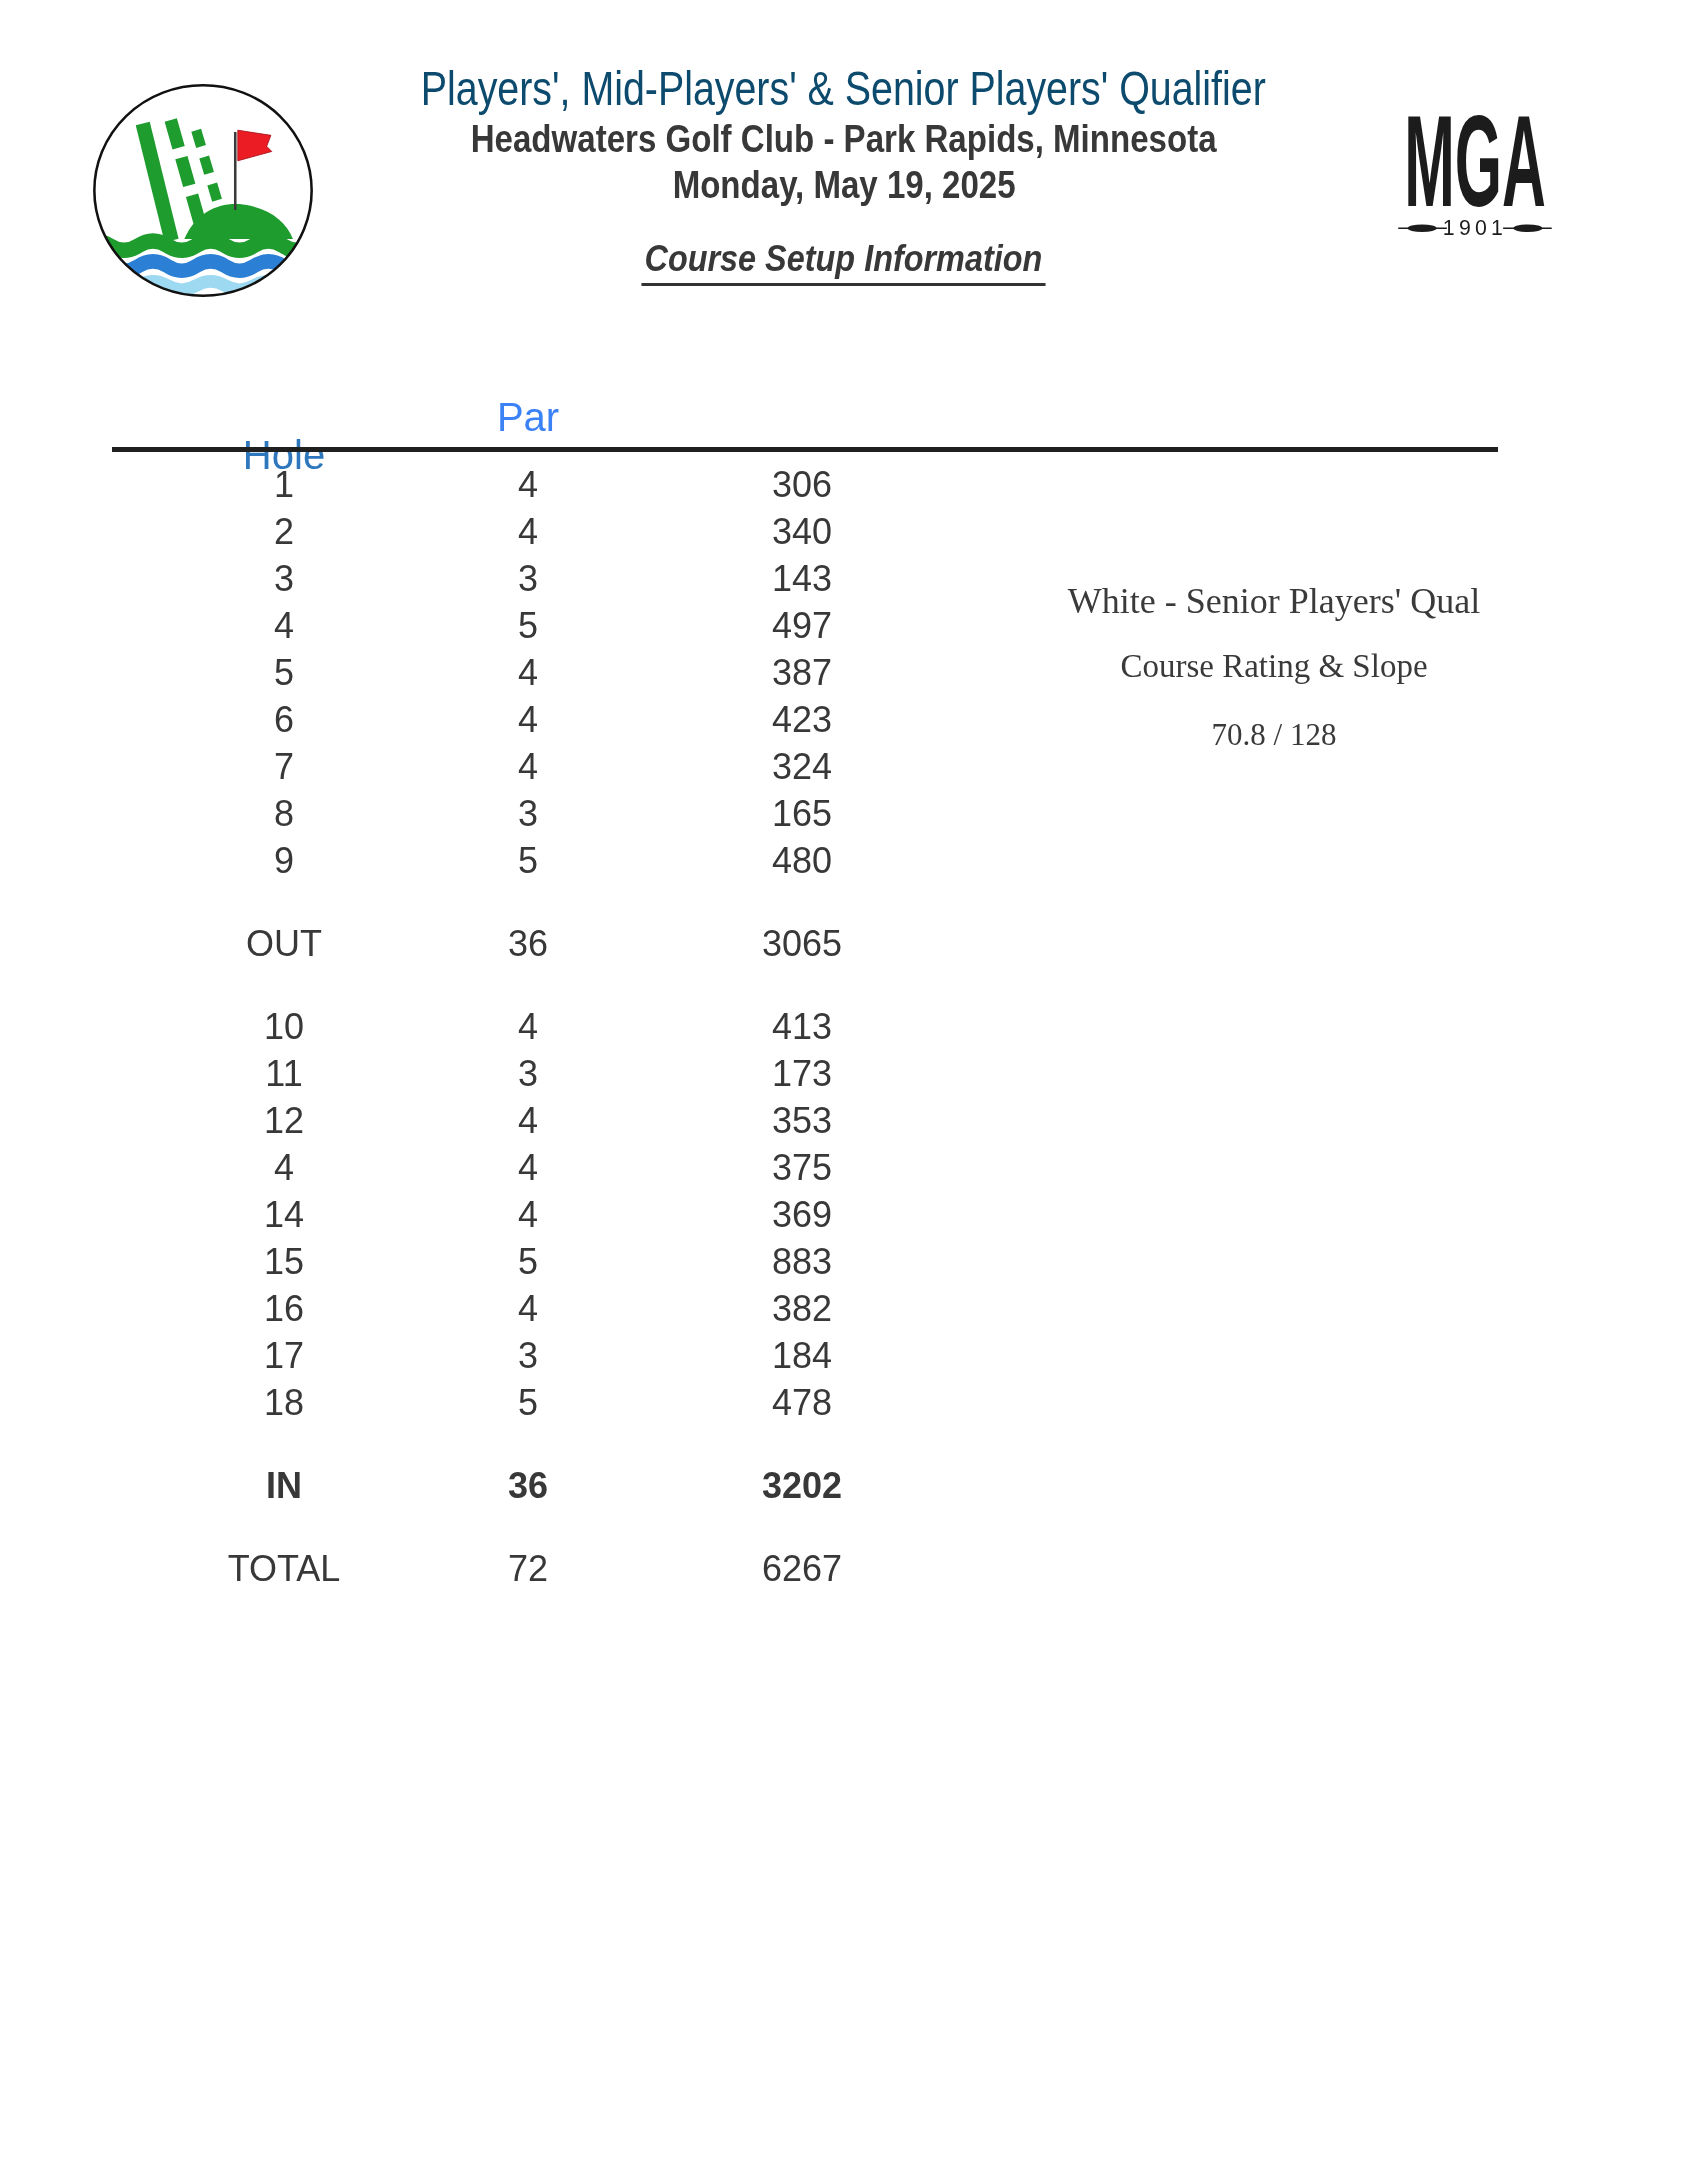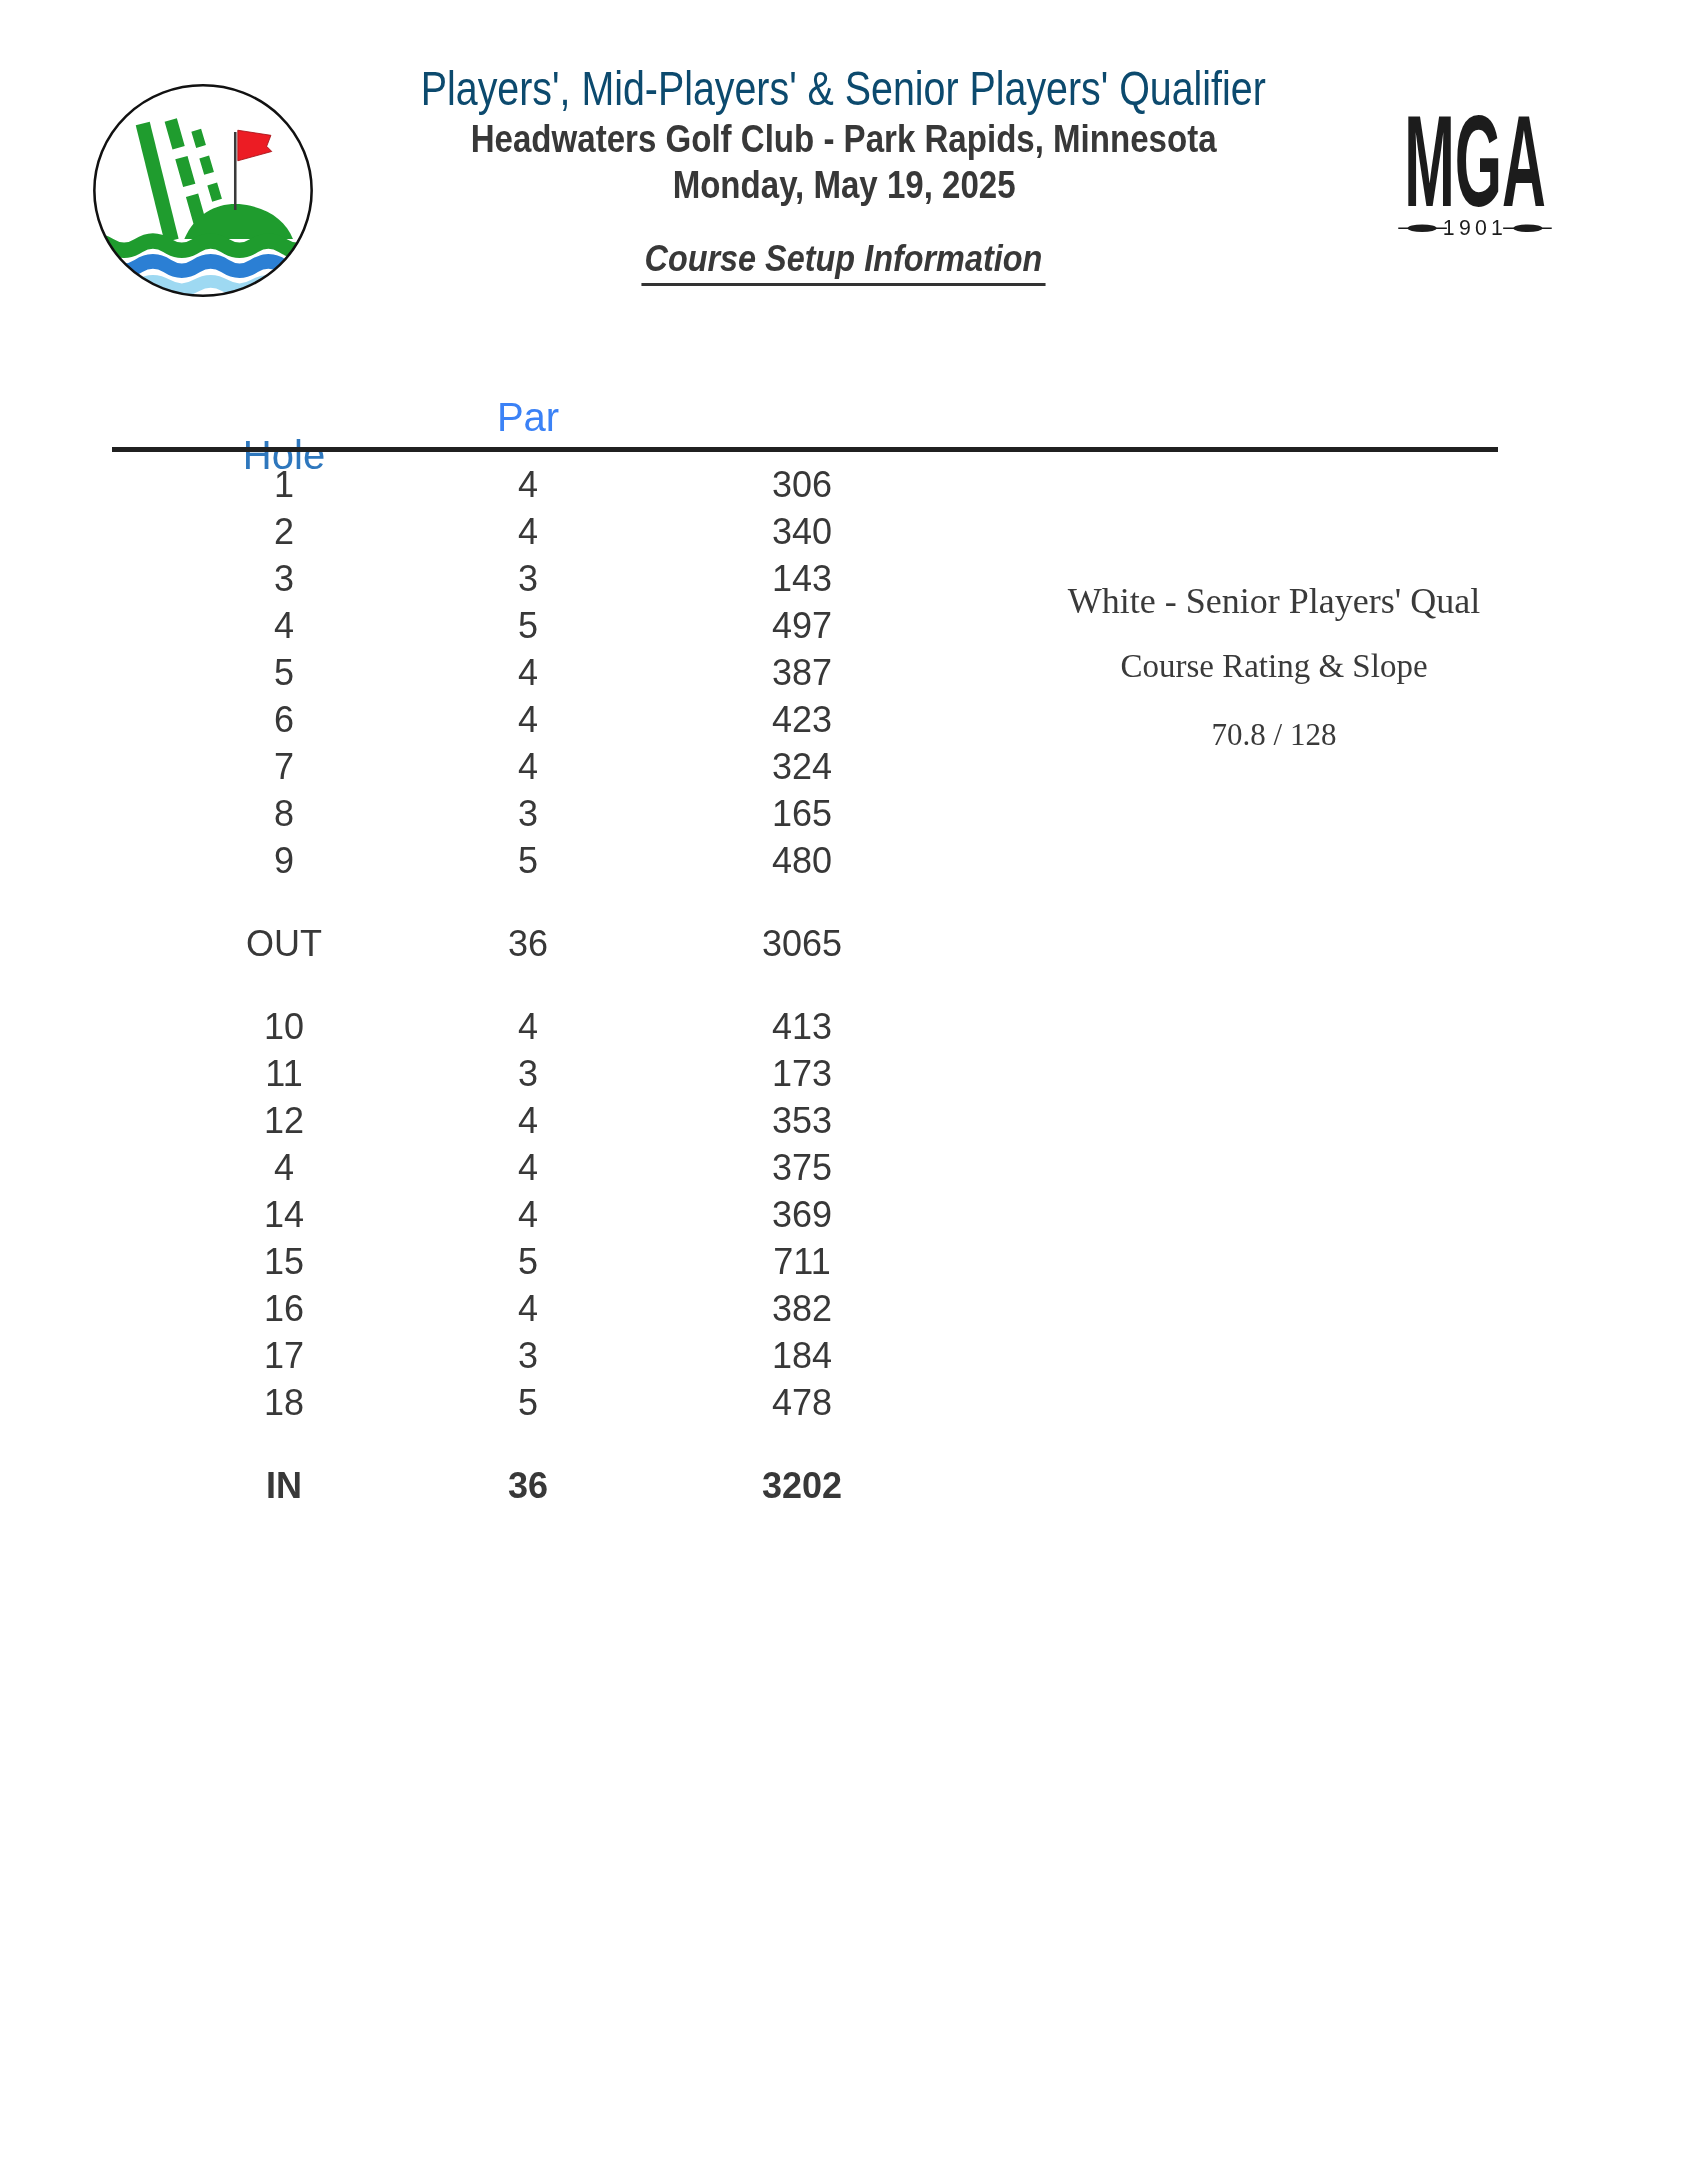--- a/index.html
+++ b/index.html
@@ -190,21 +190,21 @@
         <div class="cell c2">375</div>
       </div>
       <div class="row">
         <div class="cell c0">14</div>
         <div class="cell c1">4</div>
         <div class="cell c2">369</div>
       </div>
       <div class="row">
         <div class="cell c0">15</div>
         <div class="cell c1">5</div>
-        <div class="cell c2">711</div>
+        <div class="cell c2">883</div>
       </div>
       <div class="row">
         <div class="cell c0">16</div>
         <div class="cell c1">4</div>
         <div class="cell c2">382</div>
       </div>
       <div class="row">
         <div class="cell c0">17</div>
         <div class="cell c1">3</div>
         <div class="cell c2">184</div>
@@ -212,20 +212,25 @@
       <div class="row">
         <div class="cell c0">18</div>
         <div class="cell c1">5</div>
         <div class="cell c2">478</div>
       </div>
       <div class="row gap bold">
         <div class="cell c0">IN</div>
         <div class="cell c1">36</div>
         <div class="cell c2">3202</div>
       </div>
+      <div class="row gap">
+        <div class="cell c0">TOTAL</div>
+        <div class="cell c1">72</div>
+        <div class="cell c2">6267</div>
+      </div>
     </div>
 
   <div class="side-panel">
     <div class="tee-title">White - Senior Players' Qual</div>
     <div class="rating-label">Course Rating &amp; Slope</div>
     <div class="rating-value">70.8 / 128</div>
   </div>
 
 </div>
 

